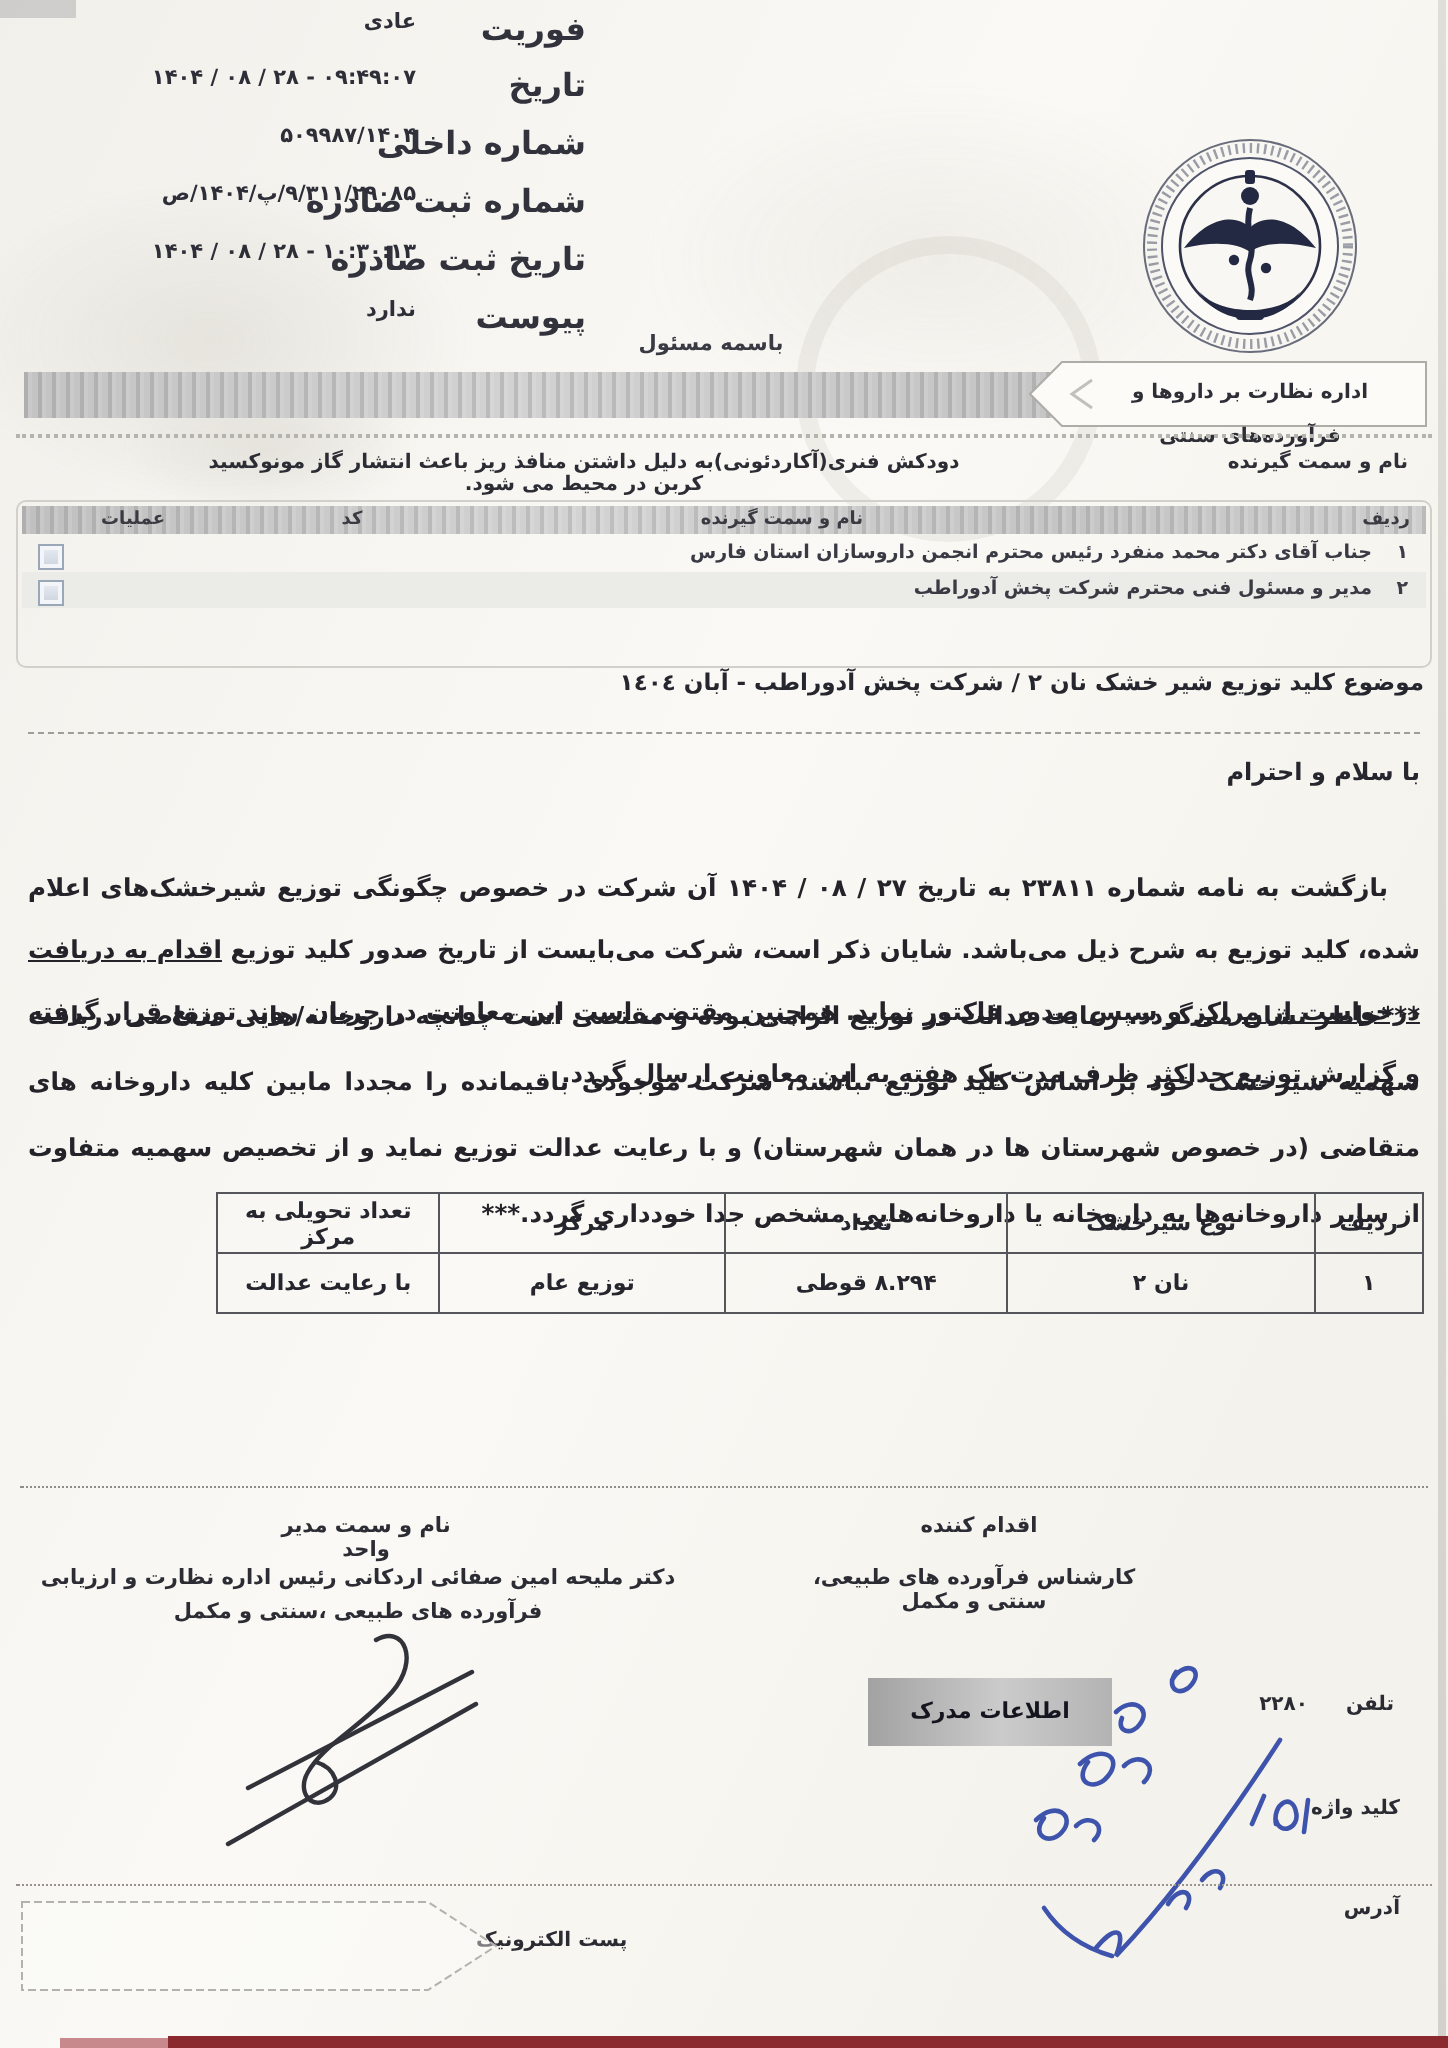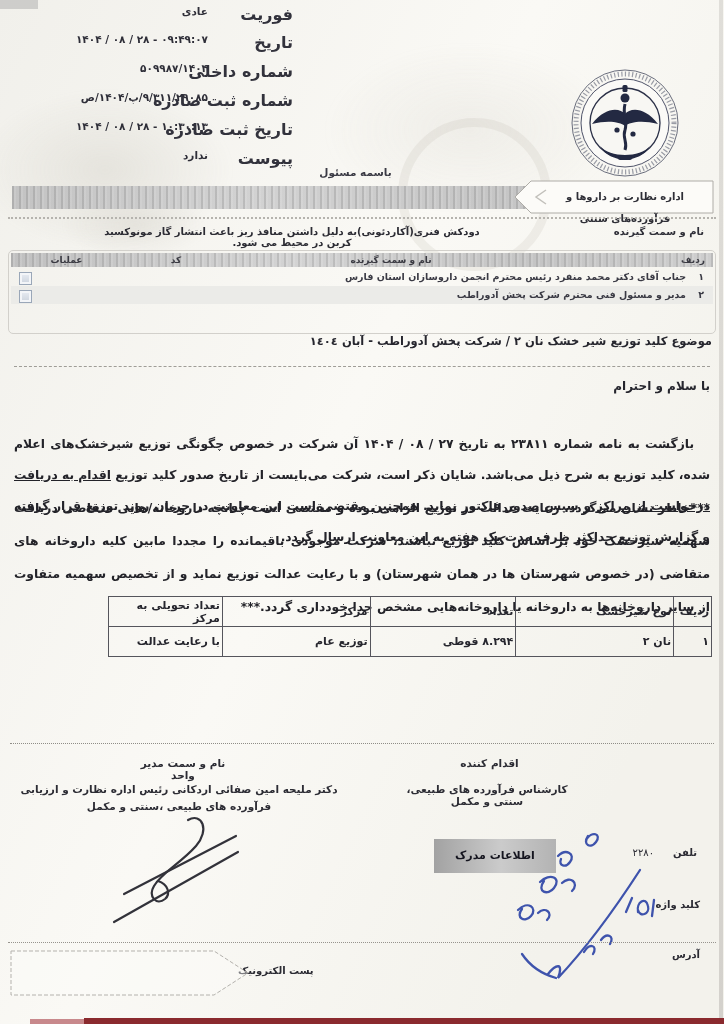--- a/index.html
+++ b/index.html
@@ -56,32 +56,32 @@
   .subject{right:12px;top:334px;width:700px;text-align:right;font-size:11.5px;font-weight:bold;color:#26262e;}
   .dashline{left:14px;top:366px;width:696px;border-top:1px dashed #9f9d97;}
   .salutation{right:14px;top:379px;font-size:12px;font-weight:bold;color:#26262e;}
 
   .para{right:14px;width:696px;font-size:12.3px;font-weight:bold;color:#232329;text-align:justify;}
   .p1{top:394px;line-height:31px;text-indent:16px;margin-top:35px;}
   .p2{top:492px;line-height:33px;}
   .ul{text-decoration:underline;}
 
   table.dist{position:absolute;left:108px;top:596px;width:604px;border-collapse:collapse;direction:rtl;}
-  table.dist th,table.dist td{border:1px solid #55555c;height:29px;text-align:right;font-size:11px;font-weight:bold;color:#26262e;padding:0 2px;margin-top:11px;}
+  table.dist th,table.dist td{border:1px solid #55555c;height:29px;text-align:center;font-size:11px;font-weight:bold;color:#26262e;padding:0 12px;margin-top:11px;}
 
   .dotline2{left:10px;top:743px;width:704px;border-top:1px dotted #8f8d87;}
 
   .sig-label{font-size:10.5px;font-weight:bold;color:#2c2c34;text-align:center;}
   .actor-label{left:437px;top:757px;width:105px;}
   .actor-name{left:393px;top:783px;width:188px;}
   .mgr-label{left:128px;top:757px;width:110px;}
   .mgr-name{left:20px;top:781px;width:318px;line-height:17px;}
 
   .phone-label{right:27px;top:847px;font-size:10px;font-weight:bold;}
-  .phone-value{right:70px;top:847px;font-size:10px;font-weight:normal;}
+  .phone-value{right:70px;top:847px;font-size:10px;font-weight:bold;}
   .docinfo-btn{left:434px;top:839px;width:122px;height:34px;line-height:34px;text-align:center;
       font-size:11px;font-weight:bold;color:#15151f;
       background:linear-gradient(90deg,#a2a2a2,#cbcbcb 55%,#b3b3b3);}
   .kw-label{right:24px;top:899px;font-size:10px;font-weight:bold;}
   .addr-label{right:24px;top:949px;font-size:10px;font-weight:bold;}
   .email-label{left:238px;top:965px;font-size:10px;font-weight:bold;}
   .dotline3{left:8px;top:942px;width:708px;border-top:1px dotted #97948e;}
 </style>
 </head>
 <body>

